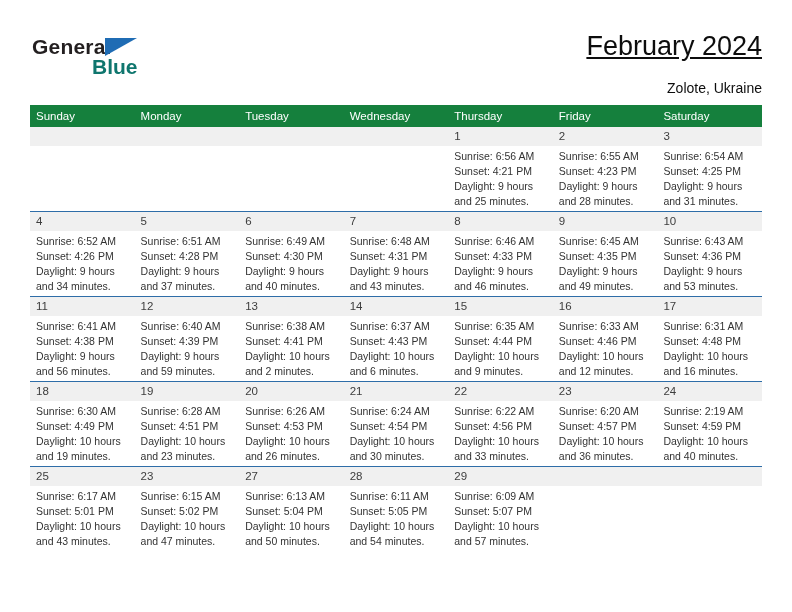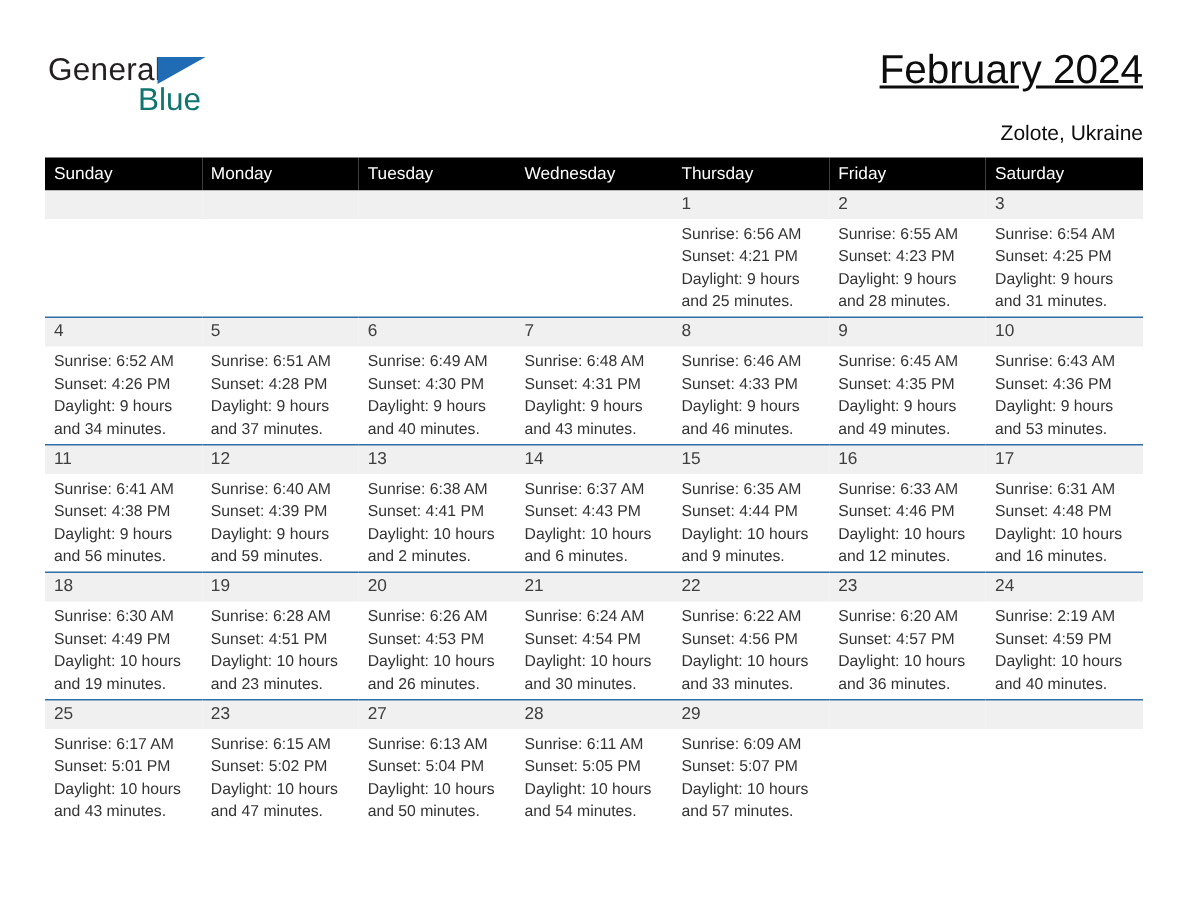--- a/index.html
+++ b/index.html
@@ -27,20 +27,21 @@
     top: 32px;
     right: 30px;
     height: 62px;
   }
   .logo {
     position: absolute;
     left: 2px;
     top: 4px;
     width: 180px;
     height: 56px;
+    font-weight: bold;
   }
   .logo-general {
     position: absolute;
     left: 0;
     top: 0;
     font-size: 21px;
     color: #231f20;
     letter-spacing: 0.2px;
     line-height: 1;
   }
@@ -86,21 +87,21 @@
   
   .calendar {
     position: absolute;
     left: 30px;
     top: 105px;
     width: 732px;
     border-collapse: collapse;
     table-layout: fixed;
   }
   .calendar th {
-    background: #000000;
+    background: #15803d;
     color: #ffffff;
     font-size: 11.5px;
     font-weight: normal;
     text-align: left;
     padding: 5px 0 5px 6px;
     height: 9px;
     border: none;
   }
   .calendar td {
     vertical-align: top;

